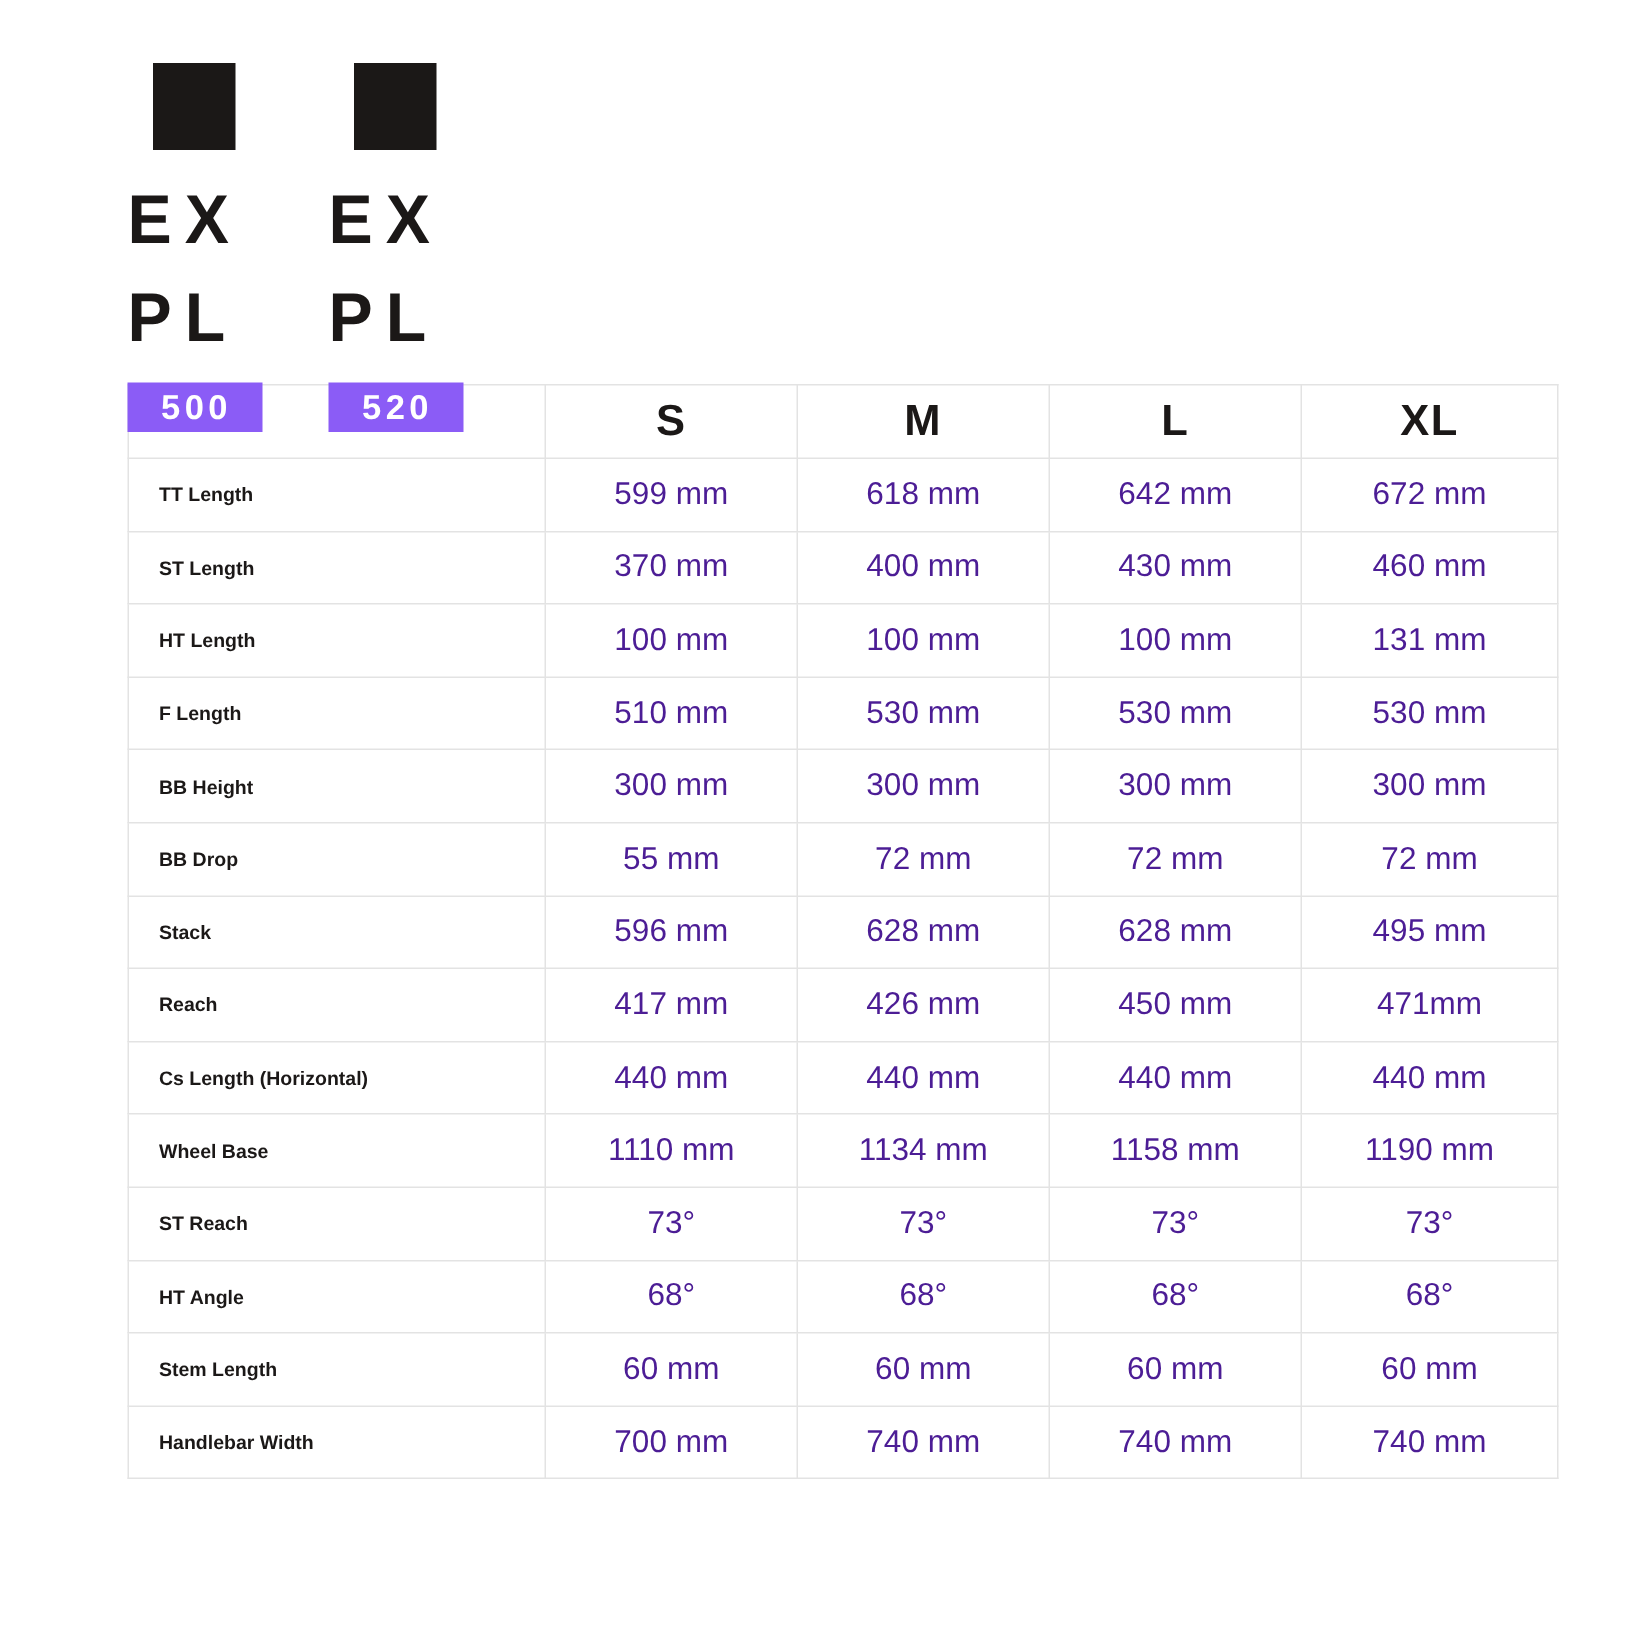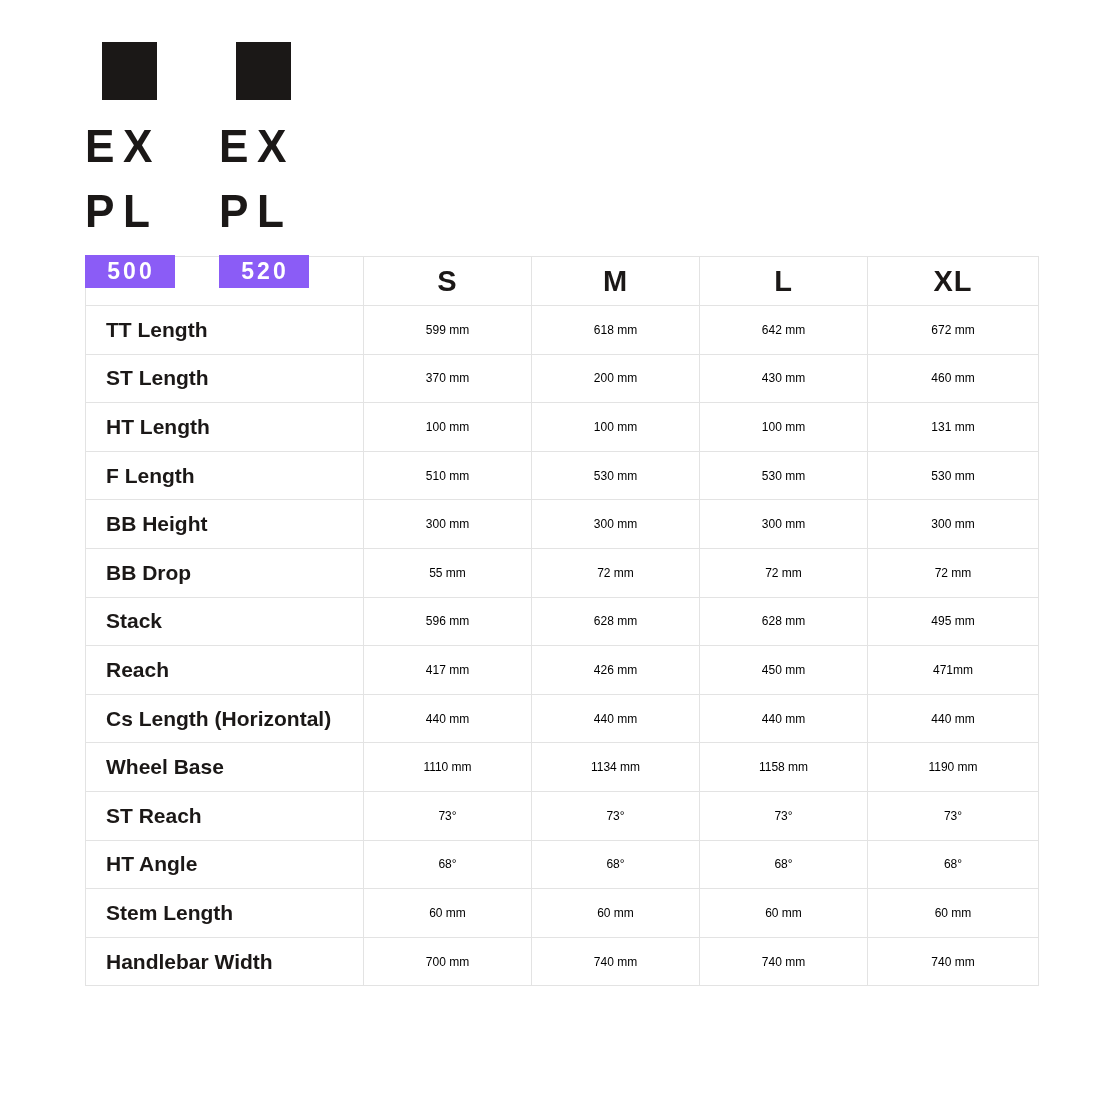--- a/index.html
+++ b/index.html
@@ -87,31 +87,31 @@
     font-weight: 700;
     color: #1b1817;
     text-align: center;
     letter-spacing: 1px;
   }
   .geo-table th.corner {
     height: 49px;
   }
   .geo-table td.row-label {
     height: 48.6px;
-    font-size: 21px;
+    font-size: 13px;
     font-weight: 700;
     color: #1b1817;
     text-align: left;
     padding-left: 20px;
   }
   .geo-table td.value-cell {
     height: 48.6px;
-    font-size: 12px;
+    font-size: 21px;
     font-weight: 400;
-    color: #000000;
+    color: #4c1d95;
     text-align: center;
   }
 </style>
 </head>
 <body>
 
 <div class="page">
 
   <div class="logos">
 
@@ -156,21 +156,21 @@
         <tr>
           <td class="row-label">TT Length</td>
           <td class="value-cell">599 mm</td>
           <td class="value-cell">618 mm</td>
           <td class="value-cell">642 mm</td>
           <td class="value-cell">672 mm</td>
         </tr>
         <tr>
           <td class="row-label">ST Length</td>
           <td class="value-cell">370 mm</td>
-          <td class="value-cell">200 mm</td>
+          <td class="value-cell">400 mm</td>
           <td class="value-cell">430 mm</td>
           <td class="value-cell">460 mm</td>
         </tr>
         <tr>
           <td class="row-label">HT Length</td>
           <td class="value-cell">100 mm</td>
           <td class="value-cell">100 mm</td>
           <td class="value-cell">100 mm</td>
           <td class="value-cell">131 mm</td>
         </tr>

